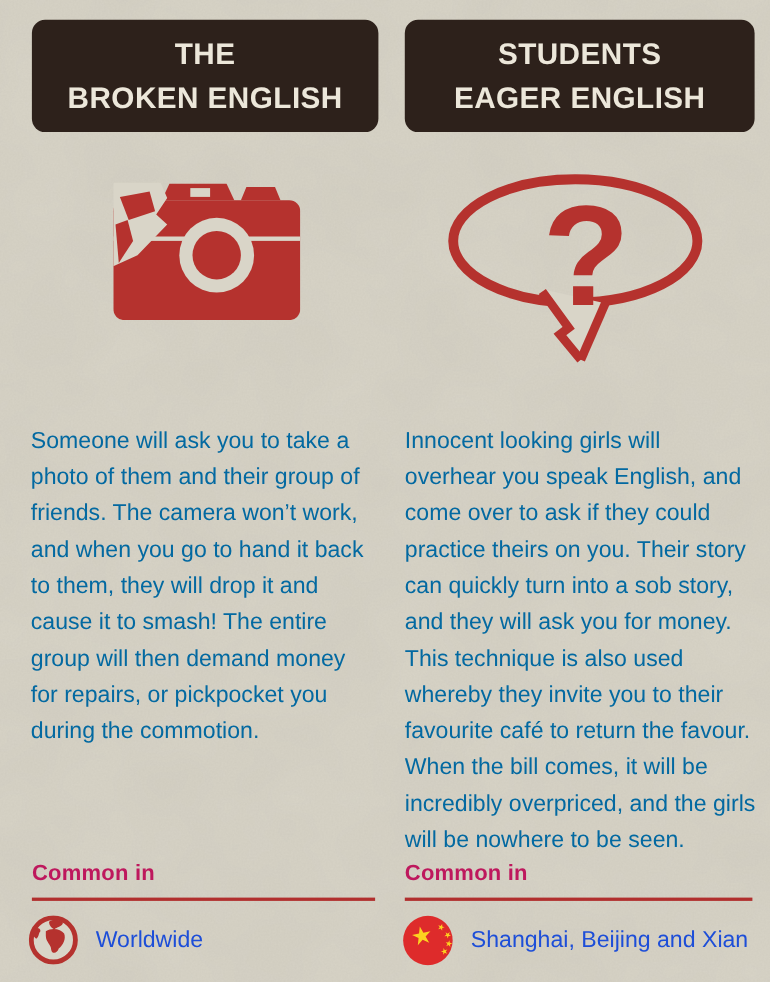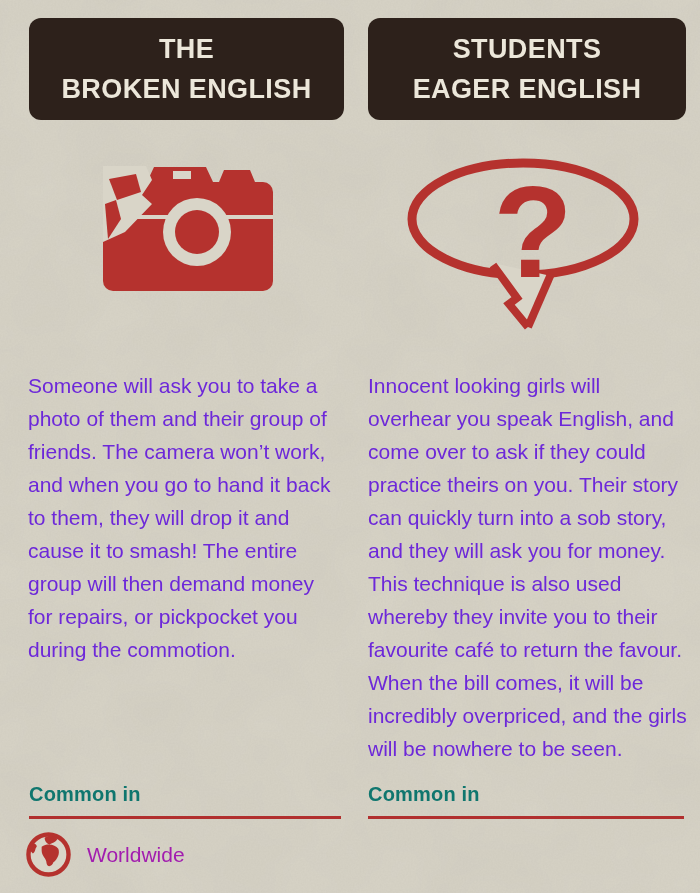--- a/index.html
+++ b/index.html
@@ -12,32 +12,32 @@
   .badge{
     position:absolute;top:18px;height:102px;background:#2d211b;border-radius:12px;
     color:#ece7da;display:flex;flex-direction:column;justify-content:center;align-items:center;
     text-align:center;font-weight:bold;font-size:27px;line-height:40px;letter-spacing:0.4px;
   }
   .badge-left{left:29px;width:315px;}
   .badge-right{left:368px;width:318px;}
   .icon-camera{position:absolute;left:103px;top:166px;}
   .icon-bubble{position:absolute;left:405px;top:158px;}
   .body-text{
-    position:absolute;top:369px;font-size:21px;line-height:33px;color:#6d28d9;
+    position:absolute;top:384px;font-size:21px;line-height:33px;color:#0369a1;
     white-space:pre-line;
   }
   .body-left{left:28px;width:325px;}
   .body-right{left:368px;width:330px;}
-  .common-in{position:absolute;top:783px;font-size:20px;font-weight:bold;color:#0f766e;letter-spacing:0.2px;text-align:right;}
+  .common-in{position:absolute;top:783px;font-size:20px;font-weight:bold;color:#be185d;letter-spacing:0.2px;text-align:right;}
   .common-left{left:29px;}
   .common-right{left:368px;}
   .rule{position:absolute;top:816px;height:3px;background:#b12f2e;}
   .rule-left{left:29px;width:312px;}
   .rule-right{left:368px;width:316px;}
-  .loc{position:absolute;top:832px;display:flex;align-items:center;font-size:21px;color:#a21caf;}
+  .loc{position:absolute;top:832px;display:flex;align-items:center;font-size:21px;color:#1d4ed8;}
   .loc-left{left:26px;}
   .loc-right{left:366px;}
   .loc .loc-icon{flex:0 0 auto;}
   .loc .loc-label{margin-left:16px;}
 </style>
 </head>
 <body>
 
 <div class="page">
 
@@ -128,14 +128,28 @@
 This technique is also used
 whereby they invite you to their
 favourite café to return the favour.
 When the bill comes, it will be
 incredibly overpriced, and the girls
 will be nowhere to be seen.</div>
 
   <div class="common-in common-right">Common in</div>
   <div class="rule rule-right"></div>
 
+  <div class="loc loc-right">
+    <svg class="loc-icon" width="46" height="46" viewBox="0 0 46 46" aria-hidden="true">
+      <defs>
+        <path id="star" d="M0,-1 L0.225,-0.309 L0.951,-0.309 L0.363,0.118 L0.588,0.809 L0,0.382 L-0.588,0.809 L-0.363,0.118 L-0.951,-0.309 L-0.225,-0.309 Z"></path>
+      </defs>
+      <circle cx="23" cy="23" r="22.5" fill="#de2b2b"></circle>
+      <use href="#star" transform="translate(17.5,19) scale(9) rotate(-12)" fill="#fcd220"></use>
+      <use href="#star" transform="translate(35,11) scale(3.2) rotate(18)" fill="#fcd220"></use>
+      <use href="#star" transform="translate(41,18) scale(3.2) rotate(35)" fill="#fcd220"></use>
+      <use href="#star" transform="translate(42,26) scale(3.2) rotate(10)" fill="#fcd220"></use>
+      <use href="#star" transform="translate(38,33) scale(3.2) rotate(-15)" fill="#fcd220"></use>
+    </svg>
+    <span class="loc-label">Shanghai, Beijing and Xian</span>
+  </div>
 
 </div>
 
 </body></html>

